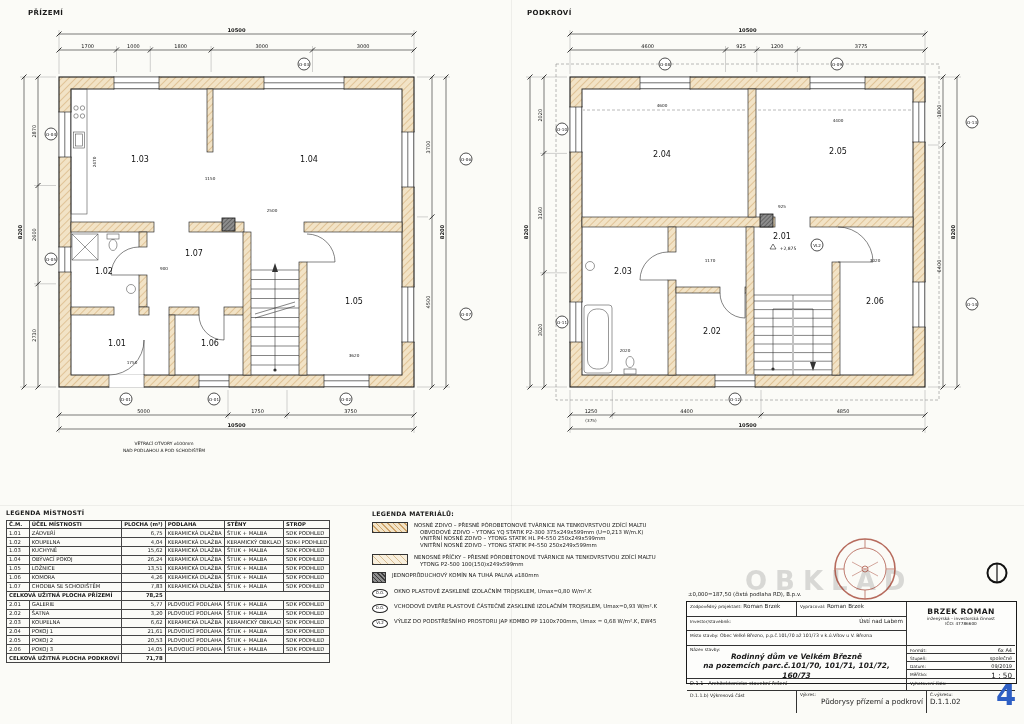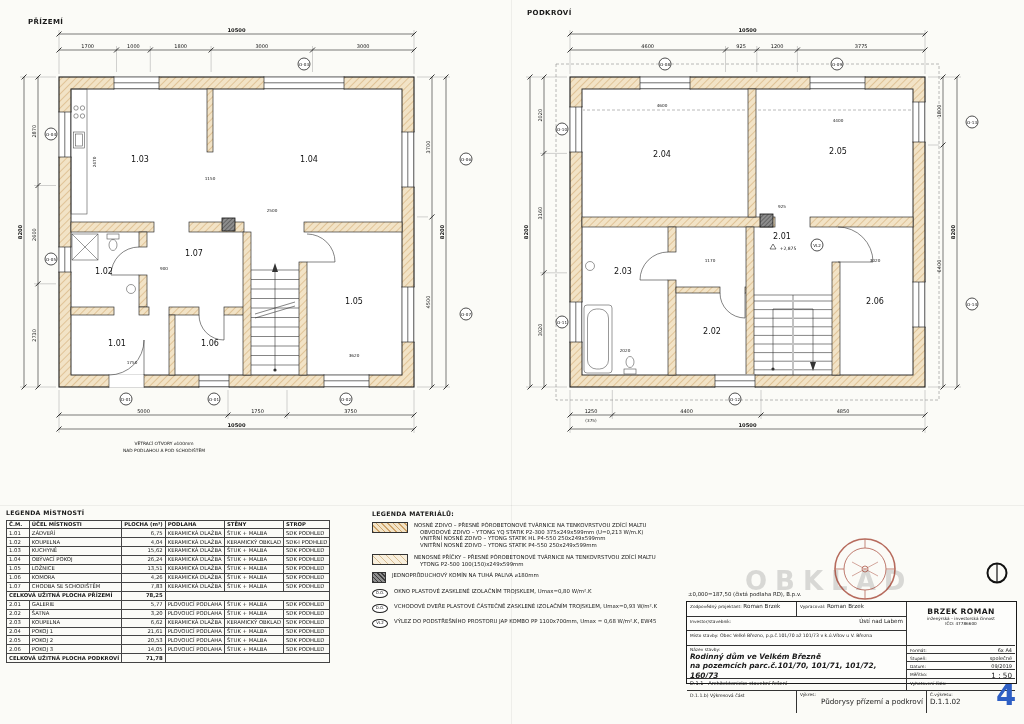--- a/index.html
+++ b/index.html
@@ -42,37 +42,37 @@
   .s1{background:repeating-linear-gradient(45deg,#cfa368 0 1px,#f2e3c6 1px 4px)}
   .s2{background:repeating-linear-gradient(45deg,#d8bd92 0 1px,#f8efdd 1px 5px)}
   .s3{background:repeating-linear-gradient(45deg,#3c3c3c 0 1px,#8d8d8d 1px 3px)}
   .kcirc{width:16px;height:9px;border:.8px solid #222;border-radius:50%;font-size:3.9px;display:flex;align-items:center;justify-content:center;flex:0 0 auto;margin-right:6px;margin-top:1px;background:#fff}
   .mtext .sub{padding-left:6px}
   
   .tblock{left:686px;top:601px;width:331px;height:83px;border:1.6px solid #1a1a1a;background:#fdfdfb;font-size:5px}
   .cell{position:absolute;border-right:.8px solid #333;border-bottom:.8px solid #333;padding:1px 3px;overflow:hidden}
   .lab{font-size:4.3px;color:#222}
   .val{font-size:5.6px}
-  .projname{font-size:7.4px;font-weight:bold;font-style:italic;line-height:1.25}
+  .projname{font-size:7.4px;font-weight:bold;font-style:italic;text-align:center;line-height:1.25}
   .big{font-size:7.2px;font-weight:normal}
   .company{text-align:center}
   .company .cname{font-size:7.6px;font-weight:bold;letter-spacing:.4px;margin-top:4px}
   .company .csub{font-size:4.2px}
   .elev{font-size:5.4px}
   .watermark{font-size:26px;font-weight:bold;color:rgba(125,125,125,.28);letter-spacing:8px}
   .sheetnum{font-size:29px;font-weight:bold;color:#2e5fc4}
   .fold{background:rgba(0,0,0,.05)}
 </style>
 </head>
 <body>
 
 <div class="abs fold" style="left:511px;top:0;width:1px;height:724px"></div>
 <div class="abs fold" style="left:0;top:505px;width:1024px;height:1px"></div>
 
-<div class="abs plan-title" style="left:28px;top:18px">PŘÍZEMÍ</div>
+<div class="abs plan-title" style="left:28px;top:9px">PŘÍZEMÍ</div>
 <div class="abs plan-title" style="left:527px;top:9px">PODKROVÍ</div>
 
 <div class="abs" style="left:14px;top:12px">
 <svg width="478" height="448" viewBox="0 0 478 448">
   <defs>
     <pattern id="wh1" width="5" height="5" patternUnits="userSpaceOnUse" patternTransform="rotate(45)">
       <rect width="5" height="5" fill="#f2e3c6"></rect>
           <line x1="0" y1="0" x2="0" y2="5" stroke="#cfa368" stroke-width="1"></line>
     </pattern>
     <pattern id="dh1" width="3" height="3" patternUnits="userSpaceOnUse" patternTransform="rotate(45)">

